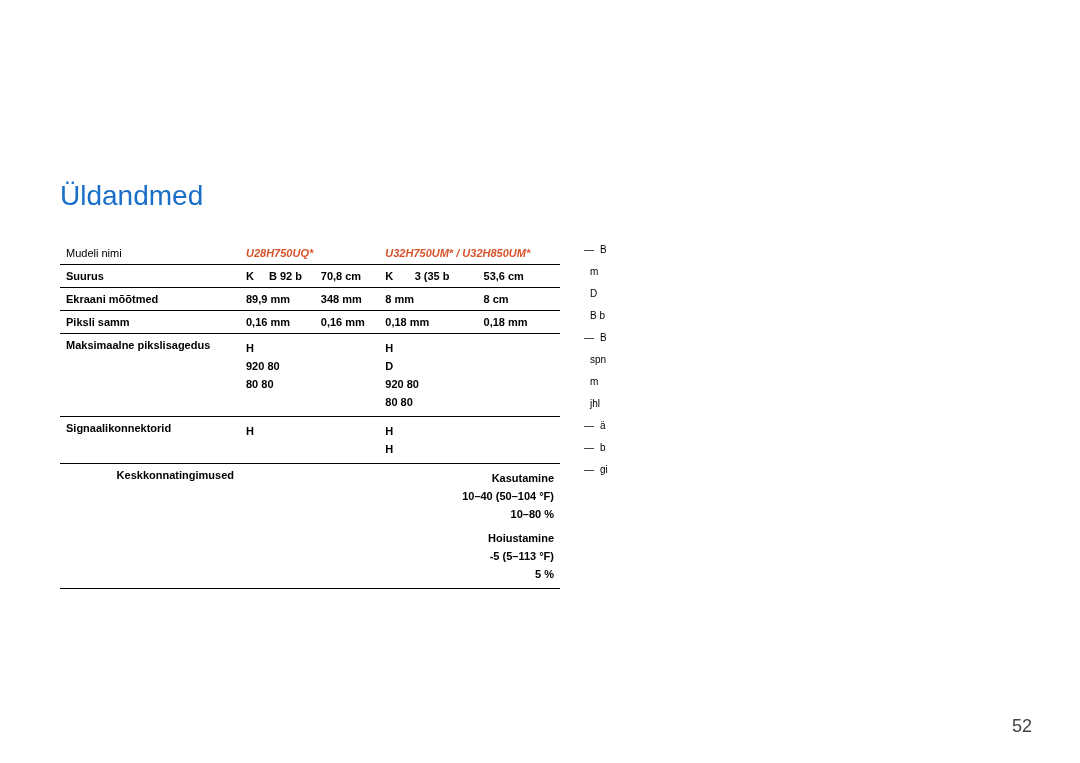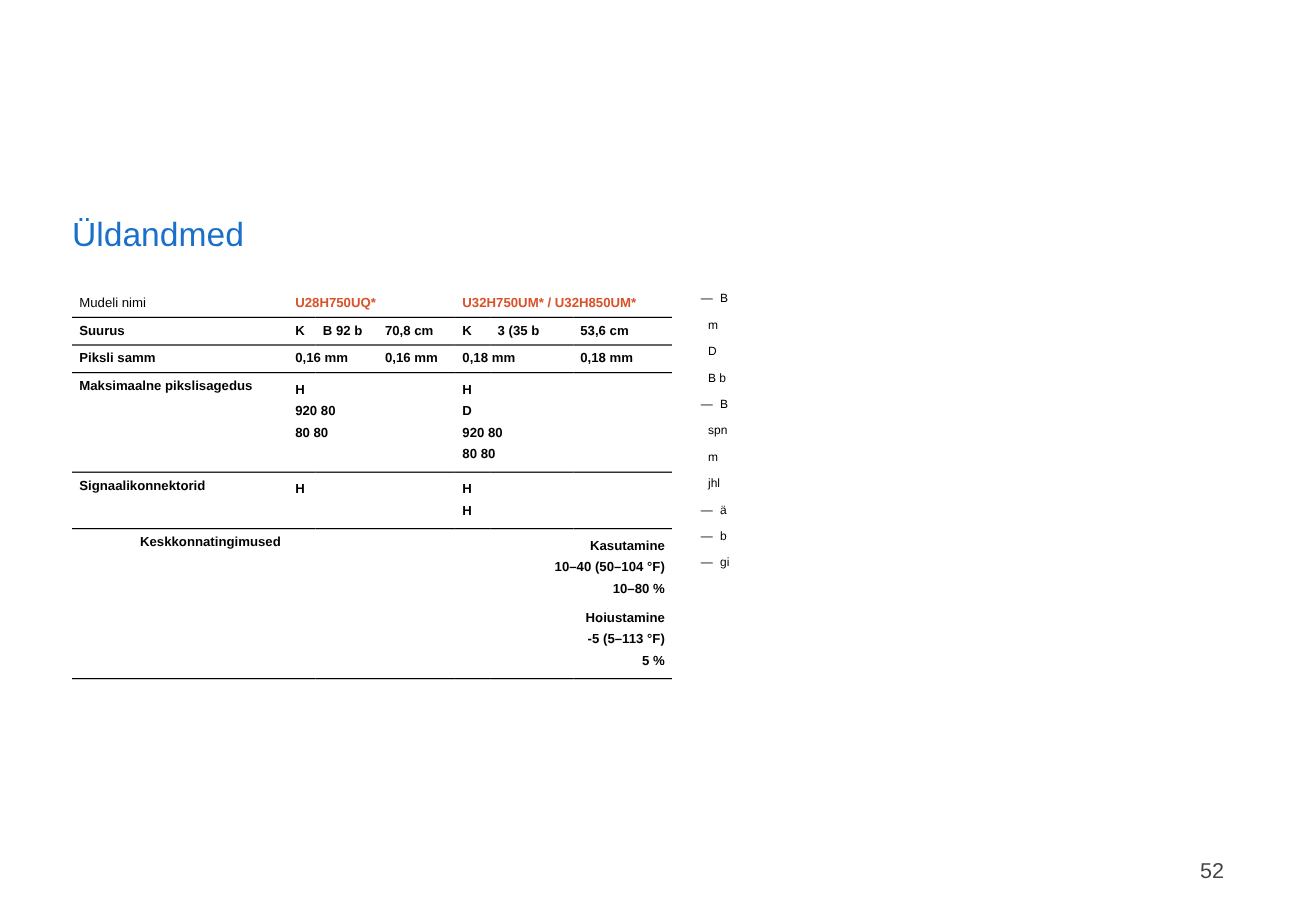--- a/index.html
+++ b/index.html
@@ -3,28 +3,28 @@
 <meta charset="utf-8">
 <style>
   * { box-sizing: border-box; margin: 0; padding: 0; }
   html, body { width: 1080px; height: 763px; background: #fff; font-family: Arial, Helvetica, sans-serif; color: #000; }
   .page { width: 1080px; height: 763px; position: relative; padding: 60px 92px 30px 60px; }
   .heading { font-size: 28px; color: #1a6fc9; font-weight: 400; margin-top: 120px; margin-bottom: 30px; }
   .content-row { display: flex; align-items: flex-start; gap: 24px; }
   table.specs { border-collapse: collapse; width: 500px; font-size: 11px; }
   table.specs th, table.specs td { text-align: left; vertical-align: top; padding: 5px 6px; font-weight: 700; }
   table.specs thead th { font-weight: 400; margin-left: 12px; }
-  table.specs thead th.model { color: #d8532b; font-weight: 600; }
+  table.specs thead th.model { color: #d8532b; font-weight: 600; font-style: italic; }
   table.specs .row-divider td, table.specs .row-divider th { border-top: 1px solid #000; }
   table.specs .last-row td, table.specs .last-row th { border-bottom: 1px solid #000; text-align: right; }
   .sub-block { padding: 3px 0; }
   .notes { font-size: 10px; line-height: 1.6; max-width: 300px; }
   .notes .note { display: flex; gap: 6px; margin-bottom: 6px; }
   .notes .dash { flex: 0 0 auto; }
-  .page-num { position: absolute; right: 60px; bottom: 26px; font-size: 18px; color: #444; }
+  .page-num { position: absolute; right: 48px; bottom: 26px; font-size: 18px; color: #444; }
 </style>
 </head>
 <body>
 
 <div class="page">
 
   <h1 class="heading">Üldandmed</h1>
 
   <div class="content-row">
 
@@ -38,20 +38,27 @@
       </thead>
       <tbody>
         <tr class="row-divider">
           <td>Suurus</td>
           <td>K</td>
           <td>B  92  b</td>
           <td>70,8  cm</td>
           <td>K</td>
           <td>3  (35  b</td>
           <td>53,6  cm</td>
+        </tr>
+        <tr class="row-divider">
+          <td>Ekraani mõõtmed</td>
+          <td colspan="2">89,9  mm</td>
+          <td>348 mm</td>
+          <td colspan="2">8  mm</td>
+          <td>8  cm</td>
         </tr>
         <tr class="row-divider">
           <td>Piksli samm</td>
           <td colspan="2">0,16  mm</td>
           <td>0,16  mm</td>
           <td colspan="2">0,18 mm</td>
           <td>0,18 mm</td>
         </tr>
         <tr class="row-divider">
           <td>Maksimaalne pikslisagedus</td>

